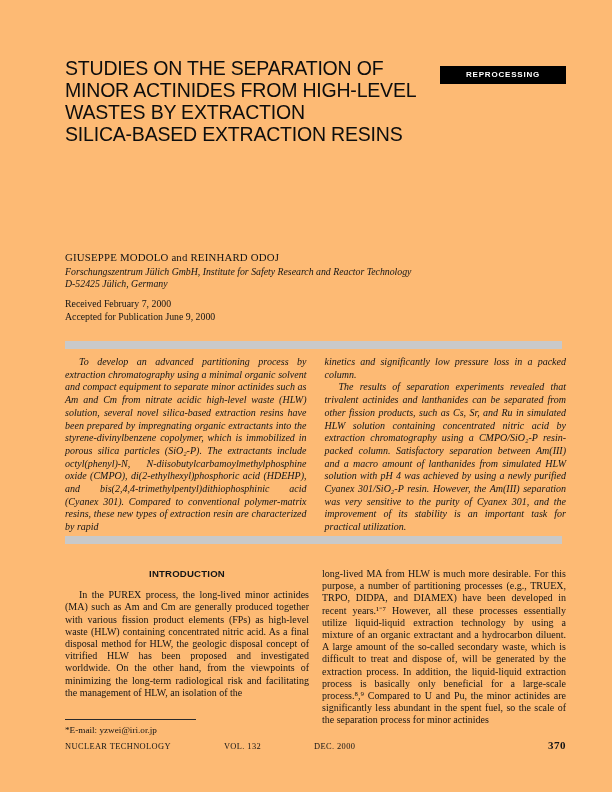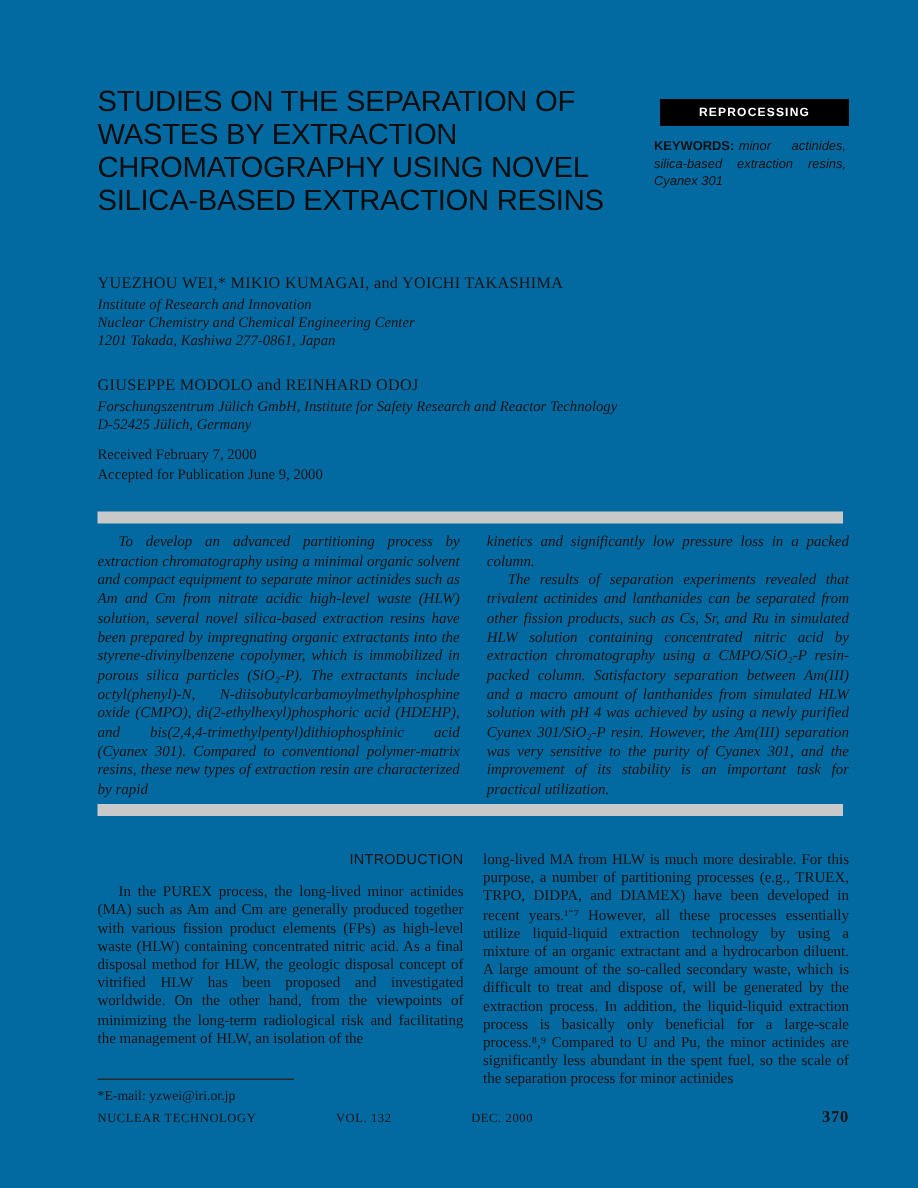--- a/index.html
+++ b/index.html
@@ -1,17 +1,17 @@
 <!DOCTYPE html>
 <html><head>
 <meta charset="utf-8">
 <style>
   html,body { margin:0; padding:0; background:#ffffff; }
   .page {
-    position:relative; width:612px; height:792px; background:#0369a1;
+    position:relative; width:612px; height:792px; background:#fdba74;
     font-family:"Liberation Serif", serif; color:#141414; overflow:hidden;
   }
 
   
   .title {
     position:absolute; left:65px; top:57px;
     font-family:"Liberation Sans", sans-serif;
     font-size:19.5px; line-height:22px; letter-spacing:-0.2px; color:#0d0d0d;
   }
   .title div { white-space:nowrap; }
@@ -58,22 +58,22 @@
   
   .bodytext {
     position:absolute; left:65px; top:568px; width:501px; height:168px;
     display:flex; gap:13px;
     font-size:10px; line-height:12.2px; text-align:justify;
   }
   .bodytext p { margin:0; }
   .col-left { width:244px; display:flex; flex-direction:column; }
   .col-right { width:244px; }
   .intro-heading {
-    font-family:"Liberation Sans", sans-serif; font-weight:normal;
-    font-size:9.6px; letter-spacing:0.2px; margin:0 0 9px 0; text-align:right;
+    font-family:"Liberation Sans", sans-serif; font-weight:bold;
+    font-size:9.6px; letter-spacing:0.2px; margin:0 0 9px 0; text-align:center;
   }
 
   
   .footnote { margin-top:auto; font-size:9.2px; text-align:left; }
   .footnote-rule { width:131px; border-top:1px solid #2a2a2a; margin-bottom:4px; }
 
   
   .footer {
     position:absolute; left:65px; top:739px; width:501px;
     display:flex; align-items:baseline;
@@ -82,37 +82,28 @@
   .footer span { margin-right:22px; }
   .footer-page { margin-left:auto; margin-right:0 !important; font-weight:bold; font-size:11px; letter-spacing:0.5px; }
 </style>
 </head>
 <body>
 
 <div class="page">
 
   <div class="title">
     <div>STUDIES ON THE SEPARATION OF</div>
+    <div>MINOR ACTINIDES FROM HIGH-LEVEL</div>
     <div>WASTES BY EXTRACTION</div>
-    <div>CHROMATOGRAPHY USING NOVEL</div>
     <div>SILICA-BASED EXTRACTION RESINS</div>
   </div>
 
   <div class="badge">REPROCESSING</div>
 
-  <div class="keywords">
-    <span class="kw-label">KEYWORDS:</span><span class="kw-text">minor actinides, silica-based extraction resins, Cyanex 301</span>
-  </div>
 
-  <div class="authors-1">
-    <div class="author-names">YUEZHOU WEI,* MIKIO KUMAGAI, and YOICHI TAKASHIMA</div>
-    <div class="affil">Institute of Research and Innovation</div>
-    <div class="affil">Nuclear Chemistry and Chemical Engineering Center</div>
-    <div class="affil">1201 Takada, Kashiwa 277-0861, Japan</div>
-  </div>
 
   <div class="authors-2">
     <div class="author-names">GIUSEPPE MODOLO and REINHARD ODOJ</div>
     <div class="affil">Forschungszentrum Jülich GmbH, Institute for Safety Research and Reactor Technology</div>
     <div class="affil">D-52425 Jülich, Germany</div>
   </div>
 
   <div class="dates">
     <div>Received February 7, 2000</div>
     <div>Accepted for Publication June 9, 2000</div>

